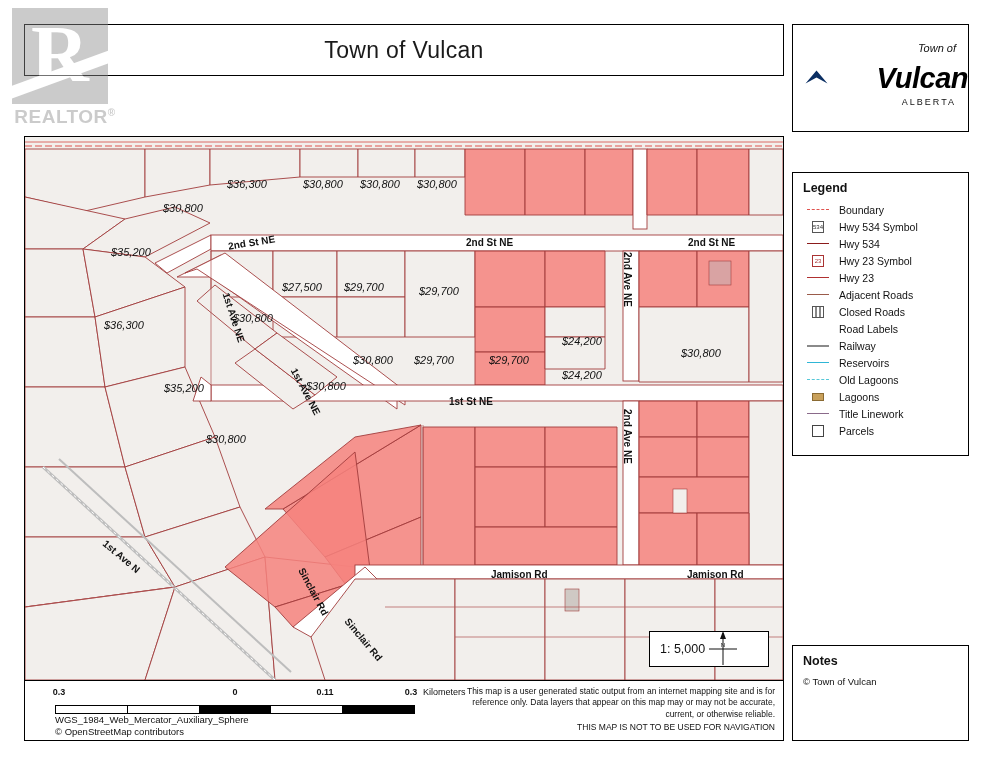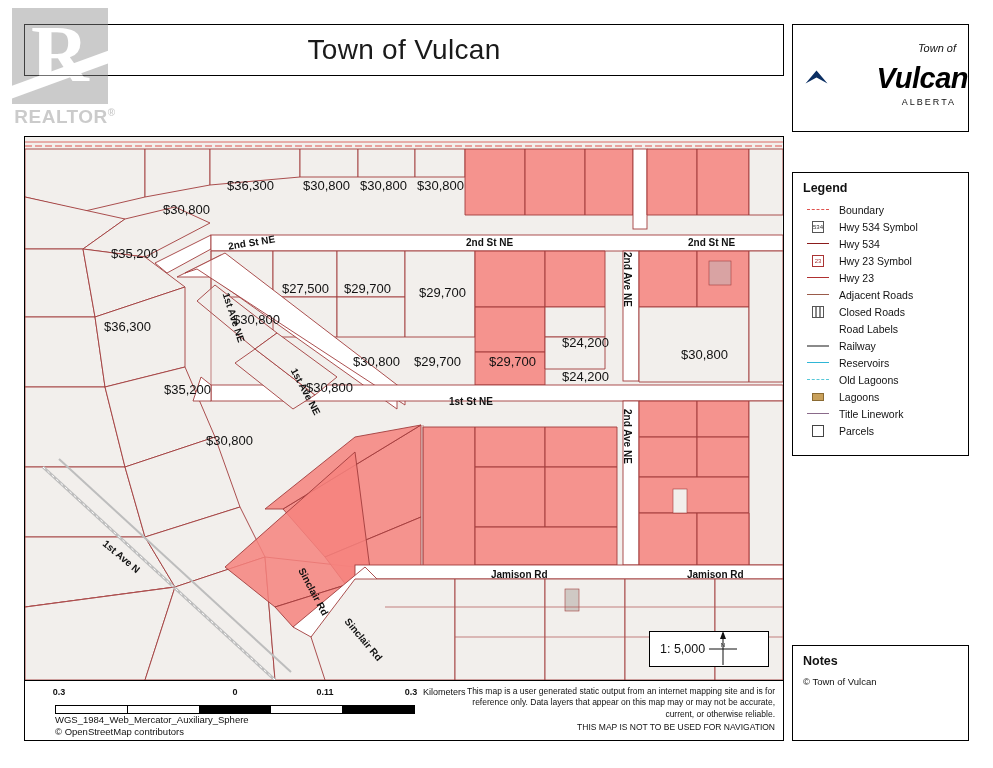--- a/index.html
+++ b/index.html
@@ -30,21 +30,21 @@
     height: 52px;
     border: 1px solid #000;
     background: #fff;
     box-sizing: border-box;
   }
   .title-text {
     position: absolute;
     left: 0; right: 0; top: 50%;
     transform: translateY(-50%);
     text-align: center;
-    font-size: 28px;
+    font-size: 23px;
     color: #1a1a1a;
     letter-spacing: 0.3px;
   }
   .logo-box {
     position: absolute;
     left: 792px;
     top: 24px;
     width: 177px;
     height: 108px;
     border: 1px solid #000;
@@ -155,23 +155,24 @@
     height: 545px;
     border: 1px solid #000;
     background: #f2efec;
     box-sizing: border-box;
     overflow: hidden;
   }
   .map-svg { display: block; }
 
   .parcel-label {
     position: absolute;
-    font-size: 13px;
+    font-size: 11px;
     color: #111;
     white-space: nowrap;
+    font-style: italic;
   }
   .road-label {
     position: absolute;
     font-size: 10px;
     font-weight: bold;
     color: #111;
     white-space: nowrap;
   }
 
   

